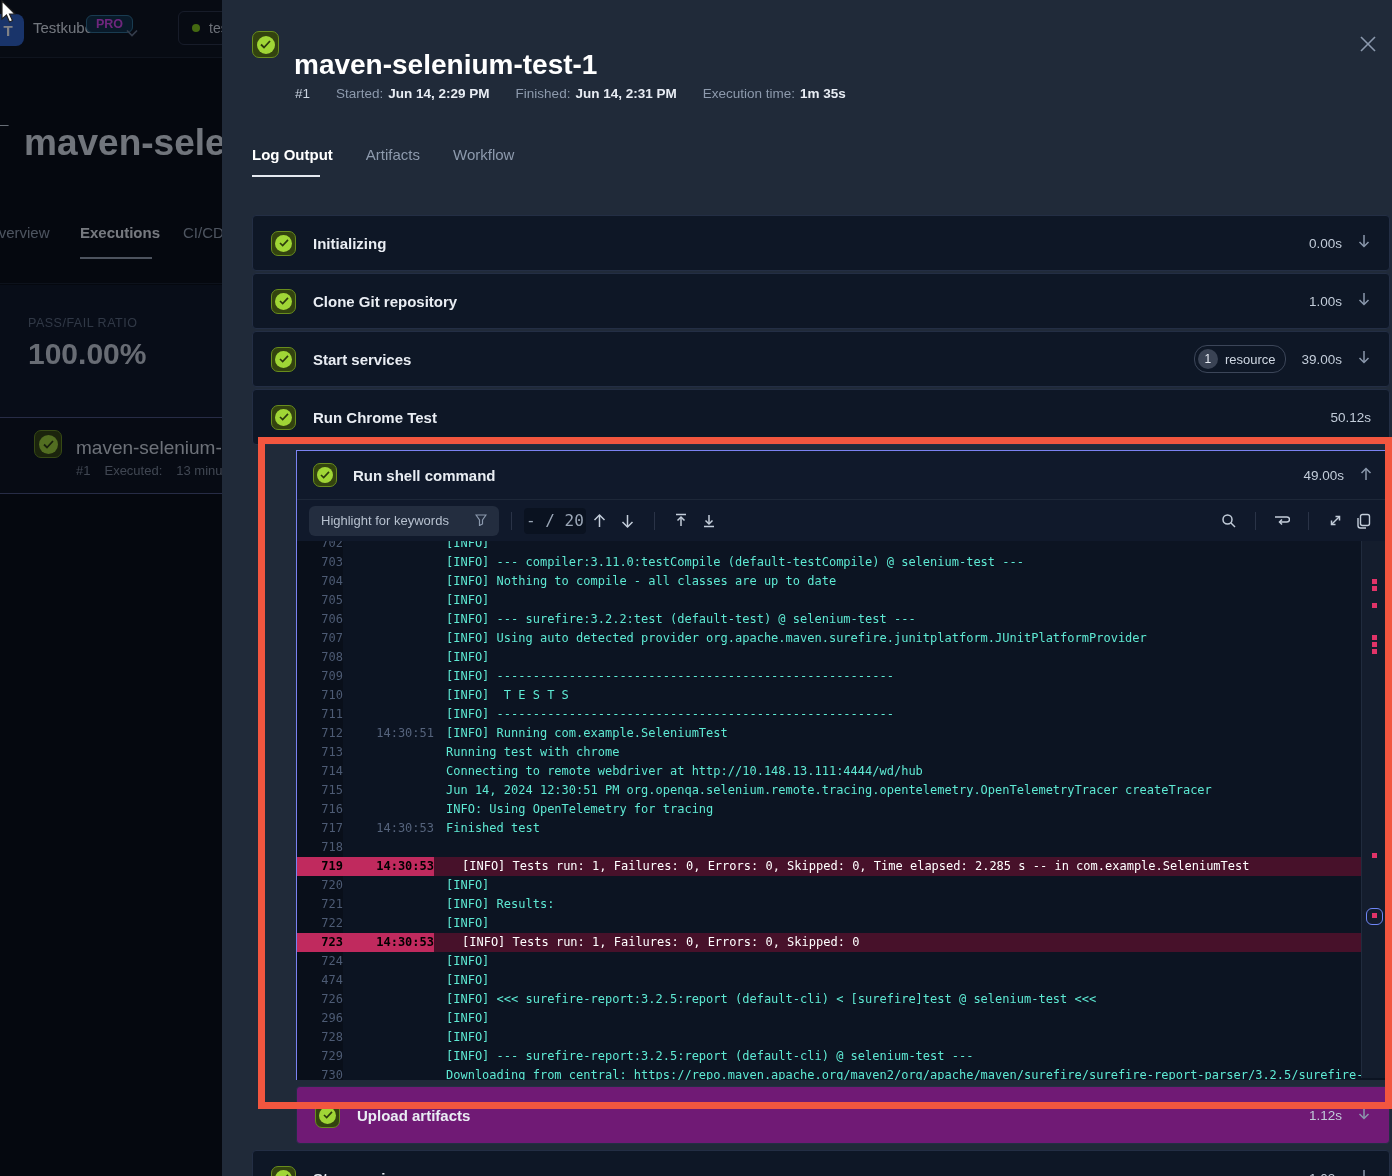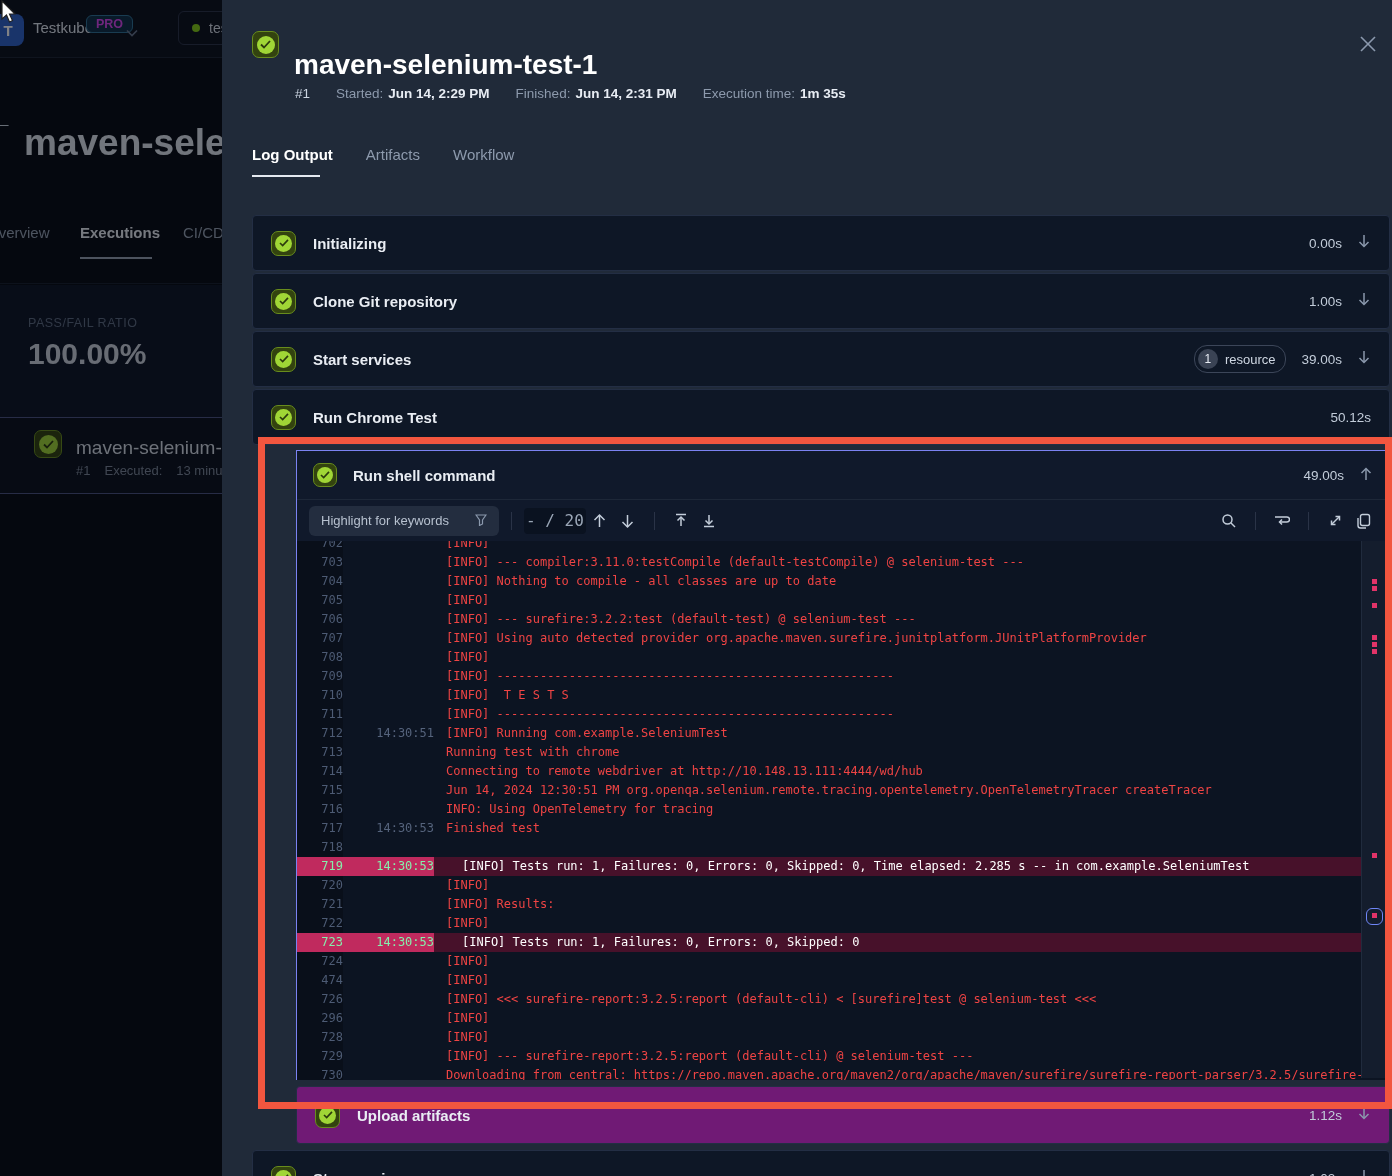--- a/index.html
+++ b/index.html
@@ -89,22 +89,22 @@
     justify-content:center;font-family:"DejaVu Sans Mono",monospace;font-size:16px;color:#9aa6b6;}
   .tb-btn{width:28px;height:28px;display:flex;align-items:center;justify-content:center;cursor:pointer;color:#c3cdda;}
   .tb-right{margin-left:auto;display:flex;align-items:center;}
 
   
   .log-area{position:absolute;left:0;top:90px;width:100%;height:539px;background:#0c1422;overflow:hidden;}
   .log-lines{margin-top:-7px;font-family:"DejaVu Sans Mono",monospace;font-size:12px;}
   .log-line{height:19px;line-height:19px;display:flex;white-space:pre;}
   .ln-num{width:46px;text-align:right;color:#4d5b74;background:rgba(0,0,0,0.22);flex:none;}
   .ln-time{width:91px;text-align:right;color:#55637c;flex:none;}
-  .ln-msg{padding-left:12px;color:#ef4444;overflow:hidden;flex:1;}
-  .log-line.hl .ln-num,.log-line.hl .ln-time{background:#c02a5e;color:#86efac;font-weight:normal;}
+  .ln-msg{padding-left:12px;color:#5eead4;overflow:hidden;flex:1;}
+  .log-line.hl .ln-num,.log-line.hl .ln-time{background:#c02a5e;color:#000000;font-weight:bold;}
   .log-line.hl .ln-msg{background:#47112a;color:#ffffff;padding-left:28px;}
   
   .minimap{position:absolute;right:1px;top:90px;bottom:1px;width:26px;background:#141d2d;border-left:1px solid #202b3d;}
   .mm-marker{position:absolute;left:10px;width:5px;height:5px;background:#e13368;}
   .mm-ring{position:absolute;left:4px;width:15px;height:15px;border:1.5px solid #6f86f7;border-radius:6px;}
 
   
   .upload-row{position:absolute;left:74px;top:1086px;width:1094px;height:58px;background:#701a75;
     border:1px solid #232e44;border-radius:4px;box-sizing:border-box;display:flex;align-items:center;padding:0 18px;}
   .upload-row .chk{width:25px;height:25px;margin-right:17px;}

